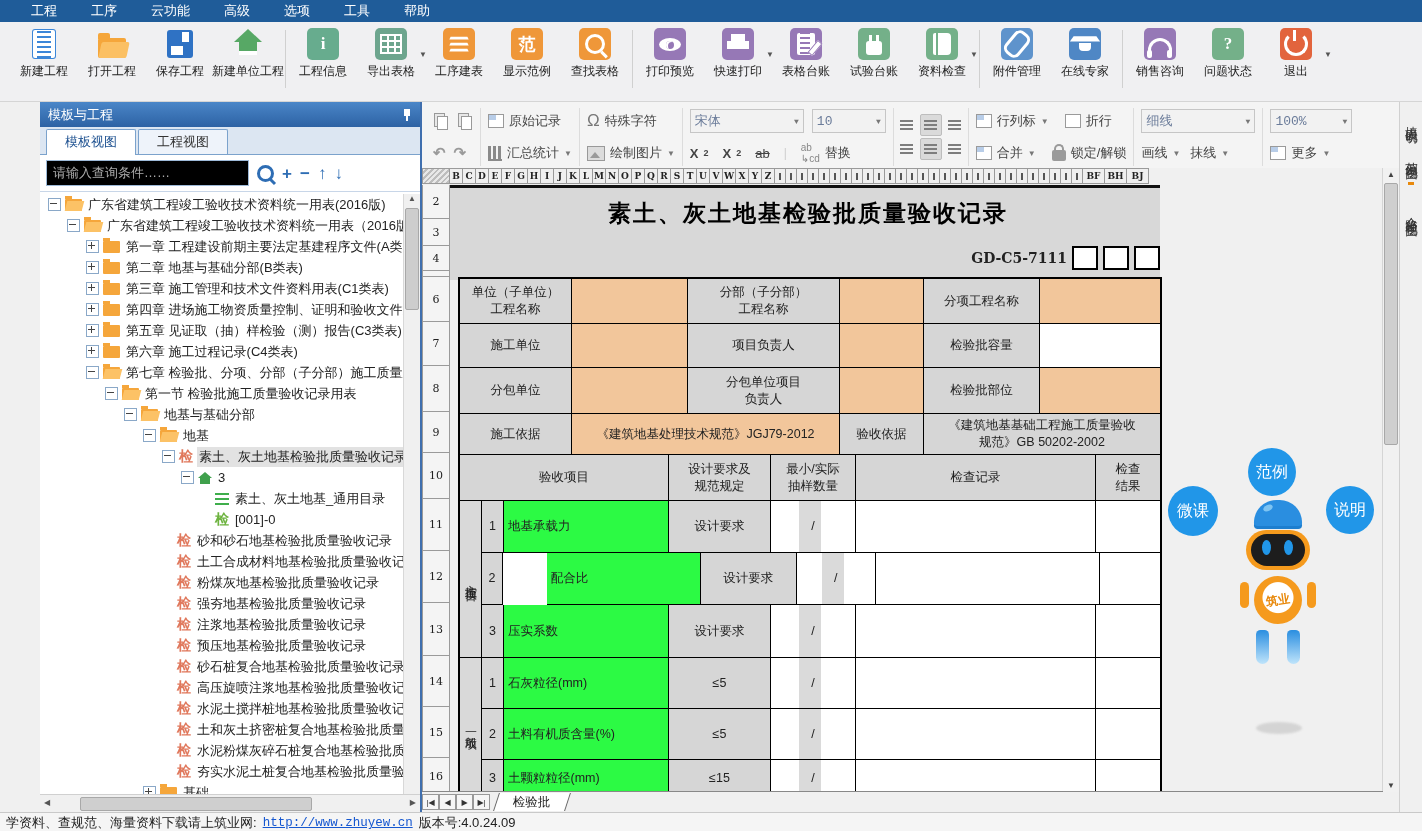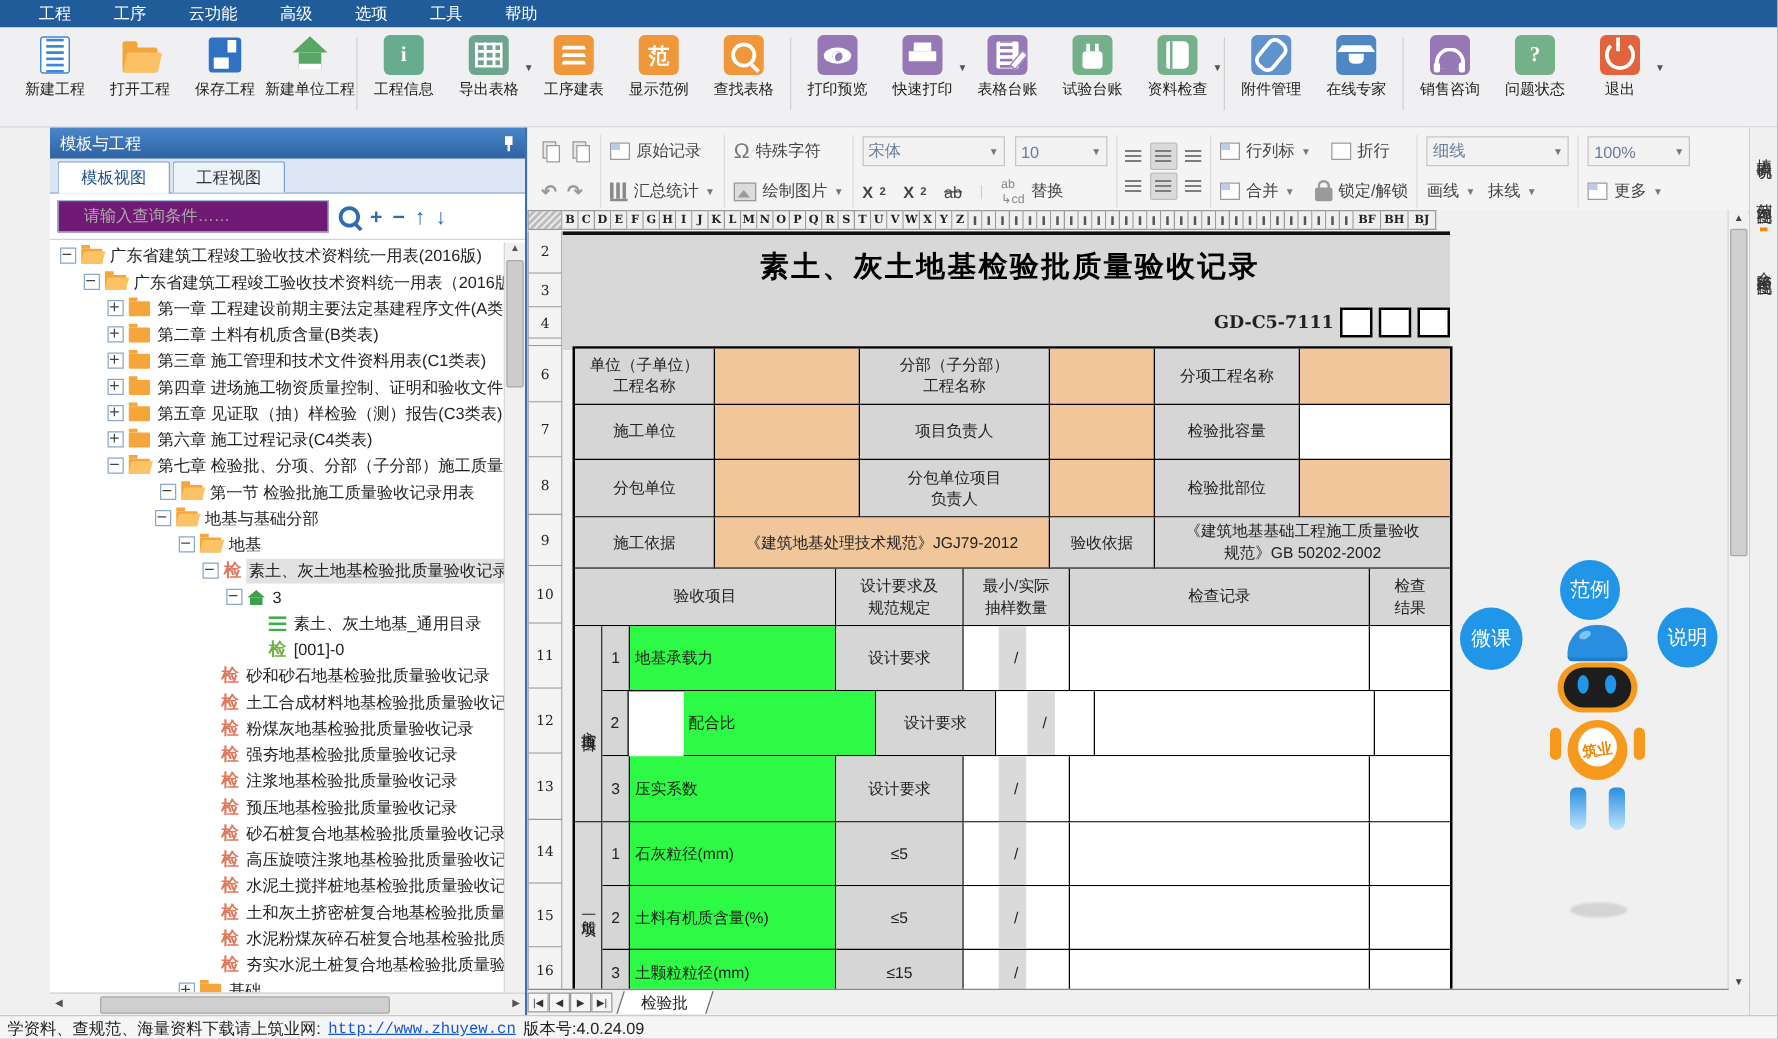--- a/index.html
+++ b/index.html
@@ -56,21 +56,21 @@
   
   .left-panel{width:380px;border-right:2px solid #3f6fae;display:flex;flex-direction:column;background:#fff;margin-left:40px;}
   .lp-header{height:25px;background:linear-gradient(#4a86c8,#2d62a4);color:#fff;display:flex;align-items:center;padding:0 8px;justify-content:space-between;font-size:13px;}
   .lp-pin{width:10px;height:12px;position:relative;}
   .lp-pin:before{content:"";position:absolute;left:2px;top:0;width:6px;height:7px;background:#fff;}
   .lp-pin:after{content:"";position:absolute;left:4px;top:7px;width:2px;height:5px;background:#fff;}
   .lp-tabs{height:27px;background:#dce6f2;display:flex;align-items:flex-end;padding-left:6px;gap:2px;border-bottom:1px solid #7ba2cc;}
   .lp-tab{padding:3px 18px;font-size:13px;border:1px solid #7ba2cc;border-bottom:none;background:#eef3fa;color:#333;border-radius:2px 2px 0 0;}
   .lp-tab.active{background:#fff;color:#1b4f8f;position:relative;top:1px;padding-bottom:4px;}
   .lp-search{height:36px;display:flex;align-items:center;padding:0 6px;gap:8px;background:#fff;}
-  .lp-input{flex:0 0 195px;height:24px;border:1px solid #9ebad8;color:#aaa;font-size:13px;display:flex;align-items:center;padding-left:20px;background:#701a75;}
+  .lp-input{flex:0 0 195px;height:24px;border:1px solid #9ebad8;color:#aaa;font-size:13px;display:flex;align-items:center;padding-left:6px;background:#000000;}
   .lp-ico{color:#2e6db4;font-size:17px;font-weight:bold;line-height:1;}
   .ico-mag{width:11px;height:11px;border:3px solid #2e6db4;border-radius:50%;position:relative;}
   .ico-mag:after{content:"";position:absolute;right:-5px;bottom:-4px;width:7px;height:3px;background:#2e6db4;transform:rotate(45deg);}
   .lp-tree{flex:1;overflow:hidden;position:relative;border-top:1px solid #c8d6e8;}
   .tree-inner{position:absolute;left:0;top:2px;right:16px;}
   .tree-row{height:21px;display:flex;align-items:center;white-space:nowrap;overflow:hidden;font-size:13px;}
   .tree-row.selected .t-label{background:#e2e2e2;}
   .t-exp{width:11px;height:11px;border:1px solid #8aa8c8;background:#fff;flex:0 0 11px;position:relative;margin-right:4px;}
   .t-exp:before{content:"";position:absolute;left:1px;top:4px;width:7px;height:1px;background:#444;}
   .t-exp.plus:after{content:"";position:absolute;left:4px;top:1px;width:1px;height:7px;background:#444;}
@@ -100,21 +100,21 @@
   .f-sep{width:1px;background:#dcdcdc;margin:3px 2px;}
   .f-btn{display:flex;align-items:center;gap:5px;color:#444;font-size:13px;white-space:nowrap;}
   .f-car{font-size:8px;color:#777;}
   .mini{width:16px;height:16px;position:relative;display:inline-block;}
   .m-copy:before{content:"";position:absolute;left:1px;top:0;width:9px;height:12px;background:#e8e8e8;border:1px solid #999;}
   .m-copy:after{content:"";position:absolute;left:4px;top:3px;width:9px;height:12px;background:#fff;border:1px solid #999;}
   .m-undo{font-size:15px;color:#9a9a9a;font-weight:bold;}
   .m-img{width:16px;height:13px;background:#dcdcdc;border:1px solid #999;}
   .m-img:after{content:"";position:absolute;left:2px;bottom:2px;border-left:5px solid transparent;border-right:5px solid transparent;border-bottom:6px solid #999;}
   .m-bars{width:14px;height:13px;background:linear-gradient(90deg,#8a8a8a 3px,transparent 3px);background-size:5px 13px;border-bottom:2px solid #8a8a8a;}
-  .combo{width:104px;height:22px;border:1px solid #c6c6c6;background:#f2f2f2;color:#6b7c9a;display:flex;align-items:center;justify-content:space-between;padding:0 4px;font-size:13px;}
+  .combo{width:104px;height:22px;border:1px solid #c6c6c6;background:#f2f2f2;color:#6b7c9a;display:flex;align-items:center;justify-content:space-between;padding:0 4px;font-size:13px;font-family:Liberation Mono, monospace;}
   .combo.small{width:64px;}
   .align-grid{display:grid;grid-template-columns:repeat(3,22px);grid-auto-rows:22px;gap:2px;align-content:center;}
   .al{display:flex;align-items:center;justify-content:center;border-radius:2px;}
   .al i{width:13px;height:10px;background:linear-gradient(#7d7d7d 2px,transparent 2px);background-size:13px 4px;}
   .al.sel{background:#dadada;border:1px solid #bdbdbd;}
   .fmt-lock{width:14px;height:11px;background:#9a9a9a;border-radius:2px;position:relative;margin-top:5px;}
   .fmt-lock:before{content:"";position:absolute;left:2px;top:-6px;width:6px;height:6px;border:2px solid #9a9a9a;border-bottom:none;border-radius:5px 5px 0 0;}
   .m-sq{width:14px;height:12px;border:1px solid #9a9a9a;background:#fff;}
   .m-sq.f:before{content:"";position:absolute;left:0;top:0;width:7px;height:5px;background:#b8cde8;}
   
@@ -348,21 +348,21 @@
               <span class="t-label">广东省建筑工程竣工验收技术资料统一用表（2016版）</span>
             </div>
             <div class="tree-row" style="padding-left: 46px;">
               <span class="t-exp plus"></span>
               <span class="t-ico t-folder"></span>
               <span class="t-label">第一章 工程建设前期主要法定基建程序文件(A类表)</span>
             </div>
             <div class="tree-row" style="padding-left: 46px;">
               <span class="t-exp plus"></span>
               <span class="t-ico t-folder"></span>
-              <span class="t-label">第二章 土料有机质含量(B类表)</span>
+              <span class="t-label">第二章 地基与基础分部(B类表)</span>
             </div>
             <div class="tree-row" style="padding-left: 46px;">
               <span class="t-exp plus"></span>
               <span class="t-ico t-folder"></span>
               <span class="t-label">第三章 施工管理和技术文件资料用表(C1类表)</span>
             </div>
             <div class="tree-row" style="padding-left: 46px;">
               <span class="t-exp plus"></span>
               <span class="t-ico t-folder"></span>
               <span class="t-label">第四章 进场施工物资质量控制、证明和验收文件通用</span>
@@ -375,21 +375,21 @@
             <div class="tree-row" style="padding-left: 46px;">
               <span class="t-exp plus"></span>
               <span class="t-ico t-folder"></span>
               <span class="t-label">第六章 施工过程记录(C4类表)</span>
             </div>
             <div class="tree-row" style="padding-left: 46px;">
               <span class="t-exp "></span>
               <span class="t-ico t-folder open"></span>
               <span class="t-label">第七章 检验批、分项、分部（子分部）施工质量及分</span>
             </div>
-            <div class="tree-row" style="padding-left: 88px;">
+            <div class="tree-row" style="padding-left: 65px;">
               <span class="t-exp "></span>
               <span class="t-ico t-folder open"></span>
               <span class="t-label">第一节 检验批施工质量验收记录用表</span>
             </div>
             <div class="tree-row" style="padding-left: 84px;">
               <span class="t-exp "></span>
               <span class="t-ico t-folder open"></span>
               <span class="t-label">地基与基础分部</span>
             </div>
             <div class="tree-row" style="padding-left: 103px;">

